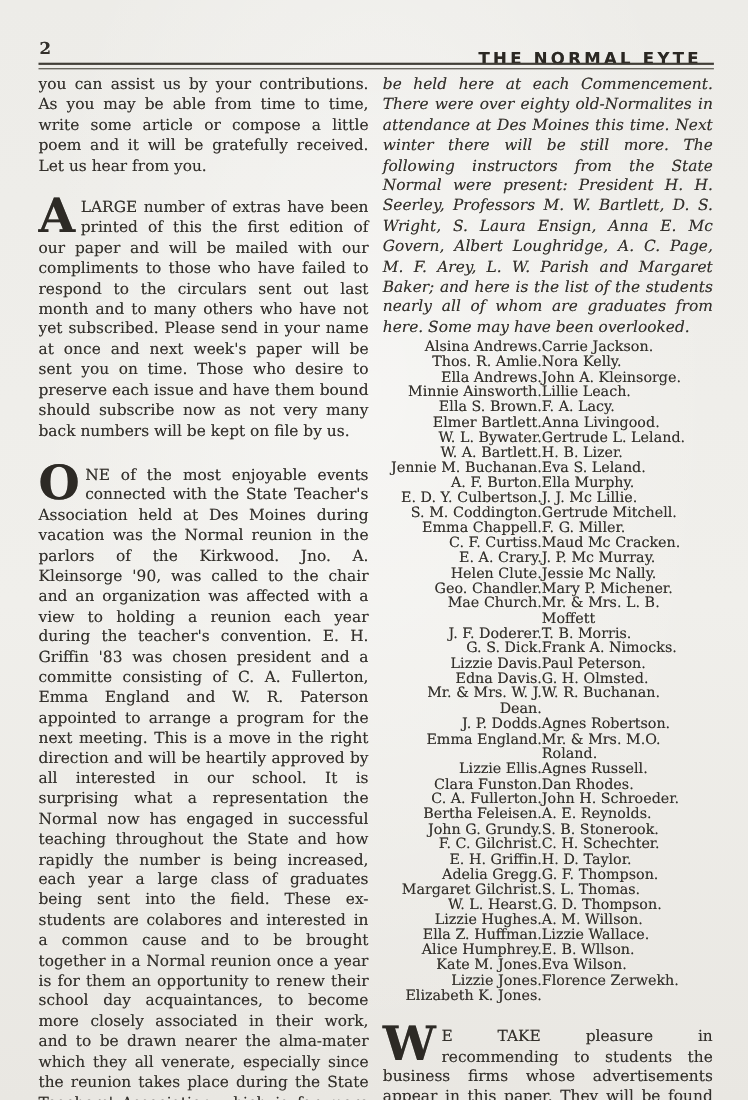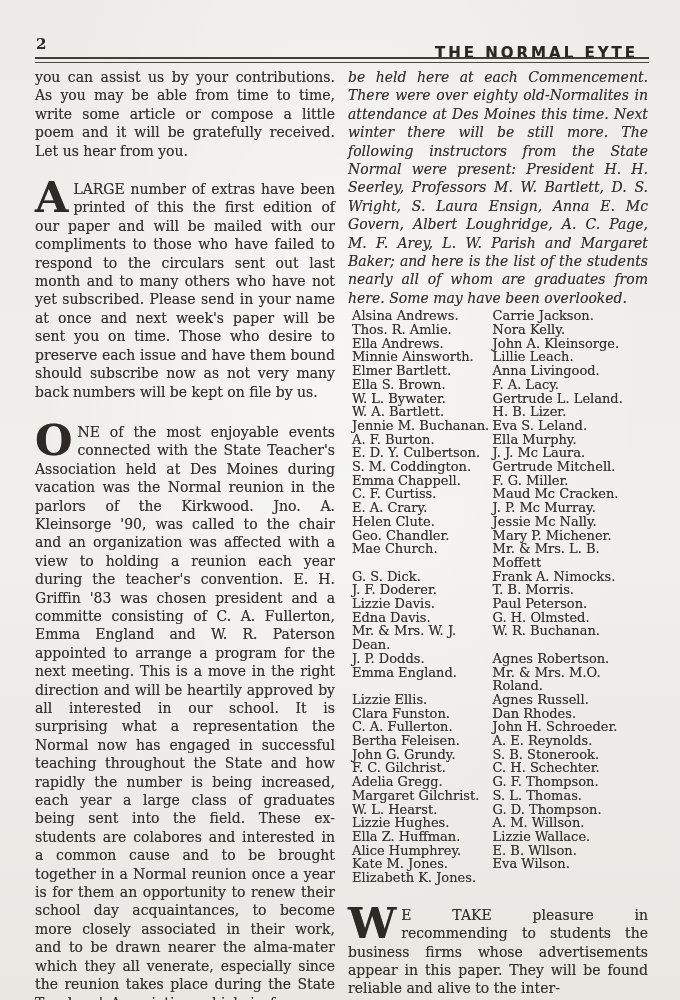--- a/index.html
+++ b/index.html
@@ -64,21 +64,21 @@
     line-height: 31px;
     padding: 2px 5px 0 0;
     color: #2d2a25;
   }
   .names-list {
     margin: 2px 0 0 4px;
     font-size: 13px;
     line-height: 13.7px;
   }
   .name-row { display: flex; }
-  .name-row .c1 { flex: 0 0 47.5%; }
+  .name-row .c1 { flex: 0 0 47.5%; text-align: right; }
   .name-row .c2 { flex: 1; }
   .right-col .intro { margin-bottom: 0; font-style: italic; }
   .right-col .closing { margin-top: 21px; }
 </style>
 </head>
 <body>
 
 <div class="page">
 
   <div class="masthead">
@@ -115,46 +115,46 @@
           </div>
           <div class="name-row">
             <span class="c1">Ella Andrews.</span>
             <span class="c2">John A. Kleinsorge.</span>
           </div>
           <div class="name-row">
             <span class="c1">Minnie Ainsworth.</span>
             <span class="c2">Lillie Leach.</span>
           </div>
           <div class="name-row">
+            <span class="c1">Ella S. Brown.</span>
+            <span class="c2">F. A. Lacy.</span>
+          </div>
+          <div class="name-row">
             <span class="c1">Elmer Bartlett.</span>
             <span class="c2">Anna Livingood.</span>
           </div>
           <div class="name-row">
-            <span class="c1">Ella S. Brown.</span>
-            <span class="c2">F. A. Lacy.</span>
-          </div>
-          <div class="name-row">
             <span class="c1">W. L. Bywater.</span>
             <span class="c2">Gertrude L. Leland.</span>
           </div>
           <div class="name-row">
             <span class="c1">W. A. Bartlett.</span>
             <span class="c2">H. B. Lizer.</span>
           </div>
           <div class="name-row">
             <span class="c1">Jennie M. Buchanan.</span>
             <span class="c2">Eva S. Leland.</span>
           </div>
           <div class="name-row">
             <span class="c1">A. F. Burton.</span>
             <span class="c2">Ella Murphy.</span>
           </div>
           <div class="name-row">
             <span class="c1">E. D. Y. Culbertson.</span>
-            <span class="c2">J. J. Mc Laura.</span>
+            <span class="c2">J. J. Mc Lillie.</span>
           </div>
           <div class="name-row">
             <span class="c1">S. M. Coddington.</span>
             <span class="c2">Gertrude Mitchell.</span>
           </div>
           <div class="name-row">
             <span class="c1">Emma Chappell.</span>
             <span class="c2">F. G. Miller.</span>
           </div>
           <div class="name-row">
@@ -171,28 +171,28 @@
           </div>
           <div class="name-row">
             <span class="c1">Geo. Chandler.</span>
             <span class="c2">Mary P. Michener.</span>
           </div>
           <div class="name-row">
             <span class="c1">Mae Church.</span>
             <span class="c2">Mr. &amp; Mrs. L. B. Moffett</span>
           </div>
           <div class="name-row">
+            <span class="c1">J. F. Doderer.</span>
+            <span class="c2">T. B. Morris.</span>
+          </div>
+          <div class="name-row">
             <span class="c1">G. S. Dick.</span>
             <span class="c2">Frank A. Nimocks.</span>
           </div>
           <div class="name-row">
-            <span class="c1">J. F. Doderer.</span>
-            <span class="c2">T. B. Morris.</span>
-          </div>
-          <div class="name-row">
             <span class="c1">Lizzie Davis.</span>
             <span class="c2">Paul Peterson.</span>
           </div>
           <div class="name-row">
             <span class="c1">Edna Davis.</span>
             <span class="c2">G. H. Olmsted.</span>
           </div>
           <div class="name-row">
             <span class="c1">Mr. &amp; Mrs. W. J. Dean.</span>
             <span class="c2">W. R. Buchanan.</span>
@@ -223,20 +223,24 @@
           </div>
           <div class="name-row">
             <span class="c1">John G. Grundy.</span>
             <span class="c2">S. B. Stonerook.</span>
           </div>
           <div class="name-row">
             <span class="c1">F. C. Gilchrist.</span>
             <span class="c2">C. H. Schechter.</span>
           </div>
           <div class="name-row">
+            <span class="c1">E. H. Griffin.</span>
+            <span class="c2">H. D. Taylor.</span>
+          </div>
+          <div class="name-row">
             <span class="c1">Adelia Gregg.</span>
             <span class="c2">G. F. Thompson.</span>
           </div>
           <div class="name-row">
             <span class="c1">Margaret Gilchrist.</span>
             <span class="c2">S. L. Thomas.</span>
           </div>
           <div class="name-row">
             <span class="c1">W. L. Hearst.</span>
             <span class="c2">G. D. Thompson.</span>
@@ -249,20 +253,24 @@
             <span class="c1">Ella Z. Huffman.</span>
             <span class="c2">Lizzie Wallace.</span>
           </div>
           <div class="name-row">
             <span class="c1">Alice Humphrey.</span>
             <span class="c2">E. B. Wllson.</span>
           </div>
           <div class="name-row">
             <span class="c1">Kate M. Jones.</span>
             <span class="c2">Eva Wilson.</span>
+          </div>
+          <div class="name-row">
+            <span class="c1">Lizzie Jones.</span>
+            <span class="c2">Florence Zerwekh.</span>
           </div>
           <div class="name-row">
             <span class="c1">Elizabeth K. Jones.</span>
             <span class="c2"></span>
           </div>
         </div>
 
       <p class="para closing last">
         <span class="dropcap">W</span><span>E TAKE pleasure in recommending to students the business firms whose advertisements appear in this paper. They will be found reliable and alive to the inter-</span>
       </p>

